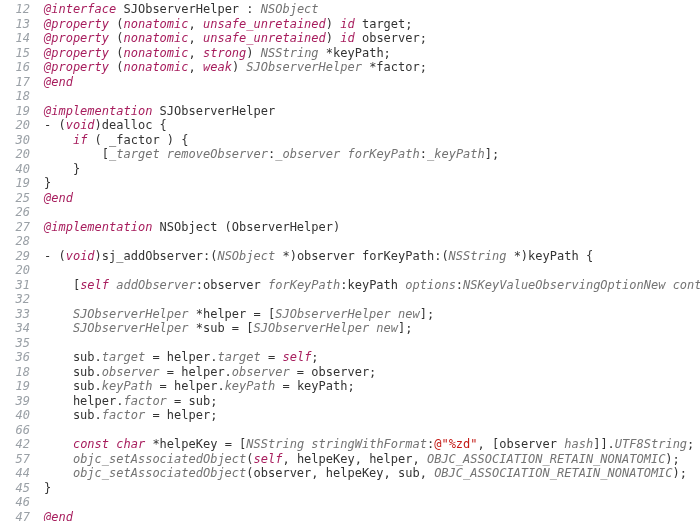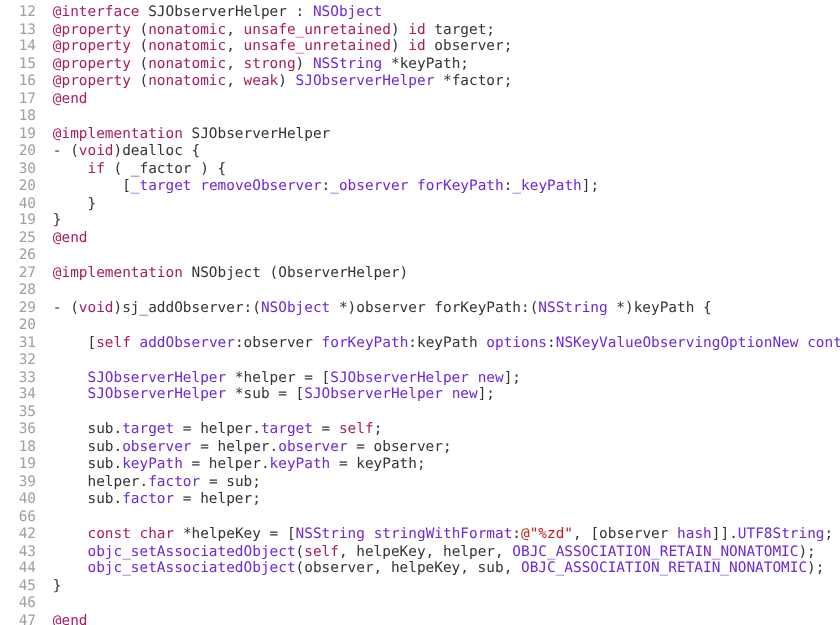--- a/index.html
+++ b/index.html
@@ -34,24 +34,25 @@
     padding-right: 8px;
     white-space: pre;
   }
   .line {
     height: 14.5px;
     line-height: 14.5px;
   }
   .lnno {
     height: 14.5px;
     line-height: 14.5px;
+    font-style: italic;
   }
-  .teal{ color:#6d28d9;}
+  .teal{ color:#737373;font-style:italic;}
   .str { color:#c41a16;}
-  .pink{ color:#a71d5d;}
+  .pink{ color:#a71d5d;font-style:italic;}
   .plain{color:#333333;}
 </style>
 </head>
 <body>
 
 <div class="editor">
   <div class="gutter" id="gutter">
       <div class="lnno">12</div>
       <div class="lnno">13</div>
       <div class="lnno">14</div>
@@ -76,20 +77,20 @@
       <div class="lnno">33</div>
       <div class="lnno">34</div>
       <div class="lnno">35</div>
       <div class="lnno">36</div>
       <div class="lnno">18</div>
       <div class="lnno">19</div>
       <div class="lnno">39</div>
       <div class="lnno">40</div>
       <div class="lnno">66</div>
       <div class="lnno">42</div>
-      <div class="lnno">43</div>
+      <div class="lnno">57</div>
       <div class="lnno">44</div>
       <div class="lnno">45</div>
       <div class="lnno">46</div>
       <div class="lnno">47</div>
     </div>
   <div class="code" id="code"><div class="line"><span class="pink">@interface </span><span class="plain">SJObserverHelper : </span><span class="teal">NSObject</span></div><div class="line"><span class="pink">@property </span><span class="plain">(</span><span class="pink">nonatomic</span><span class="plain">, </span><span class="pink">unsafe_unretained</span><span class="plain">) </span><span class="pink">id</span><span class="plain"> target;</span></div><div class="line"><span class="pink">@property </span><span class="plain">(</span><span class="pink">nonatomic</span><span class="plain">, </span><span class="pink">unsafe_unretained</span><span class="plain">) </span><span class="pink">id</span><span class="plain"> observer;</span></div><div class="line"><span class="pink">@property </span><span class="plain">(</span><span class="pink">nonatomic</span><span class="plain">, </span><span class="pink">strong</span><span class="plain">) </span><span class="teal">NSString</span><span class="plain"> *keyPath;</span></div><div class="line"><span class="pink">@property </span><span class="plain">(</span><span class="pink">nonatomic</span><span class="plain">, </span><span class="pink">weak</span><span class="plain">) </span><span class="teal">SJObserverHelper</span><span class="plain"> *factor;</span></div><div class="line"><span class="pink">@end</span></div><div class="line">&nbsp;</div><div class="line"><span class="pink">@implementation </span><span class="plain">SJObserverHelper</span></div><div class="line"><span class="plain">- (</span><span class="pink">void</span><span class="plain">)dealloc {</span></div><div class="line"><span class="plain">    </span><span class="pink">if</span><span class="plain"> ( _factor ) {</span></div><div class="line"><span class="plain">        [</span><span class="teal">_target</span><span class="plain"> </span><span class="teal">removeObserver</span><span class="plain">:</span><span class="teal">_observer</span><span class="plain"> </span><span class="teal">forKeyPath</span><span class="plain">:</span><span class="teal">_keyPath</span><span class="plain">];</span></div><div class="line"><span class="plain">    }</span></div><div class="line"><span class="plain">}</span></div><div class="line"><span class="pink">@end</span></div><div class="line">&nbsp;</div><div class="line"><span class="pink">@implementation </span><span class="plain">NSObject (ObserverHelper)</span></div><div class="line">&nbsp;</div><div class="line"><span class="plain">- (</span><span class="pink">void</span><span class="plain">)sj_addObserver:(</span><span class="teal">NSObject</span><span class="plain"> *)observer forKeyPath:(</span><span class="teal">NSString</span><span class="plain"> *)keyPath {</span></div><div class="line">&nbsp;</div><div class="line"><span class="plain">    [</span><span class="pink">self</span><span class="plain"> </span><span class="teal">addObserver</span><span class="plain">:observer </span><span class="teal">forKeyPath</span><span class="plain">:keyPath </span><span class="teal">options</span><span class="plain">:</span><span class="teal">NSKeyValueObservingOptionNew</span><span class="plain"> </span><span class="teal">context</span></div><div class="line">&nbsp;</div><div class="line"><span class="plain">    </span><span class="teal">SJObserverHelper</span><span class="plain"> *helper = [</span><span class="teal">SJObserverHelper</span><span class="plain"> </span><span class="teal">new</span><span class="plain">];</span></div><div class="line"><span class="plain">    </span><span class="teal">SJObserverHelper</span><span class="plain"> *sub = [</span><span class="teal">SJObserverHelper</span><span class="plain"> </span><span class="teal">new</span><span class="plain">];</span></div><div class="line">&nbsp;</div><div class="line"><span class="plain">    sub.</span><span class="teal">target</span><span class="plain"> = helper.</span><span class="teal">target</span><span class="plain"> = </span><span class="pink">self</span><span class="plain">;</span></div><div class="line"><span class="plain">    sub.</span><span class="teal">observer</span><span class="plain"> = helper.</span><span class="teal">observer</span><span class="plain"> = observer;</span></div><div class="line"><span class="plain">    sub.</span><span class="teal">keyPath</span><span class="plain"> = helper.</span><span class="teal">keyPath</span><span class="plain"> = keyPath;</span></div><div class="line"><span class="plain">    helper.</span><span class="teal">factor</span><span class="plain"> = sub;</span></div><div class="line"><span class="plain">    sub.</span><span class="teal">factor</span><span class="plain"> = helper;</span></div><div class="line">&nbsp;</div><div class="line"><span class="plain">    </span><span class="pink">const</span><span class="plain"> </span><span class="pink">char</span><span class="plain"> *helpeKey = [</span><span class="teal">NSString</span><span class="plain"> </span><span class="teal">stringWithFormat</span><span class="plain">:</span><span class="str">@"%zd"</span><span class="plain">, [observer </span><span class="teal">hash</span><span class="plain">]].</span><span class="teal">UTF8String</span><span class="plain">;</span></div><div class="line"><span class="plain">    </span><span class="teal">objc_setAssociatedObject</span><span class="plain">(</span><span class="pink">self</span><span class="plain">, helpeKey, helper, </span><span class="teal">OBJC_ASSOCIATION_RETAIN_NONATOMIC</span><span class="plain">);</span></div><div class="line"><span class="plain">    </span><span class="teal">objc_setAssociatedObject</span><span class="plain">(observer, helpeKey, sub, </span><span class="teal">OBJC_ASSOCIATION_RETAIN_NONATOMIC</span><span class="plain">);</span></div><div class="line"><span class="plain">}</span></div><div class="line">&nbsp;</div><div class="line"><span class="pink">@end</span></div></div>
 </div>
 
 </body></html>

